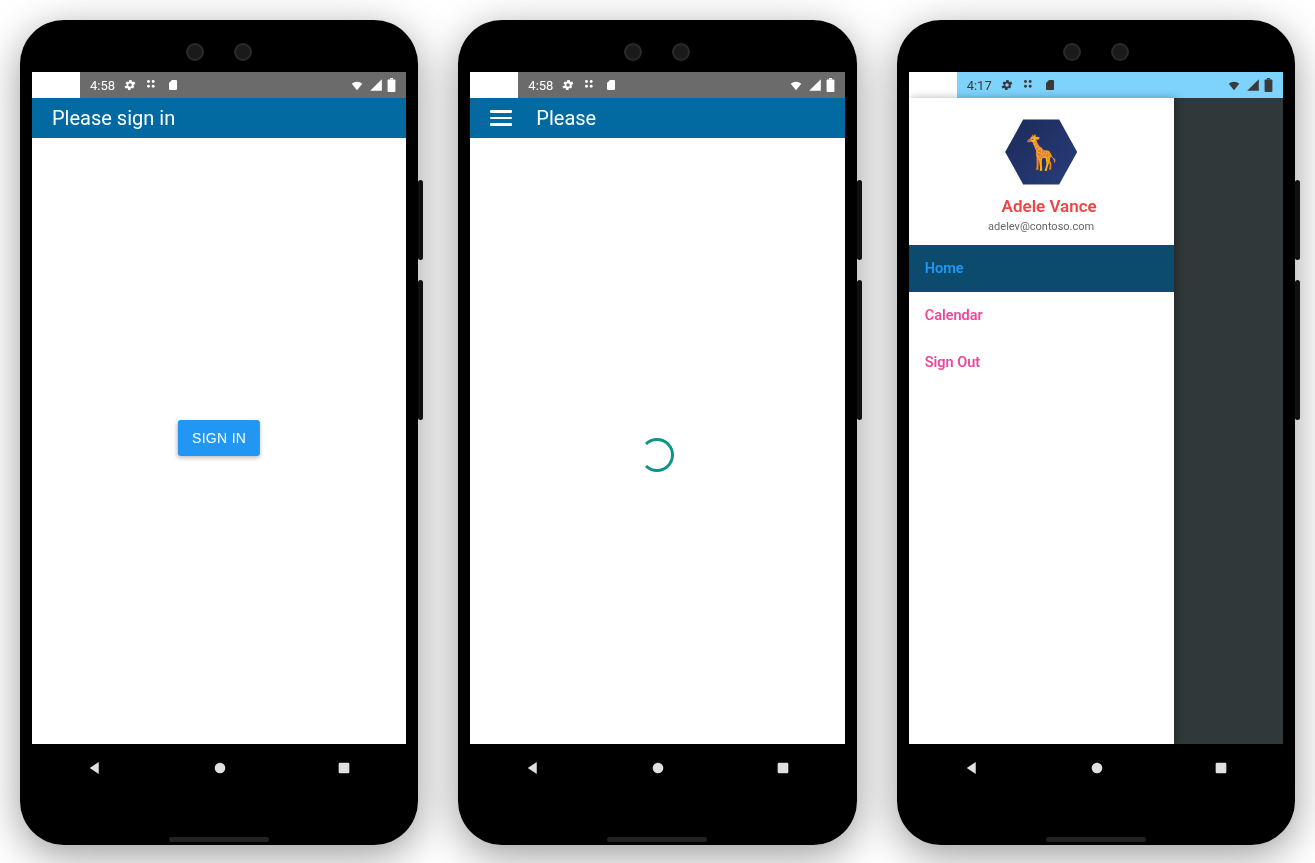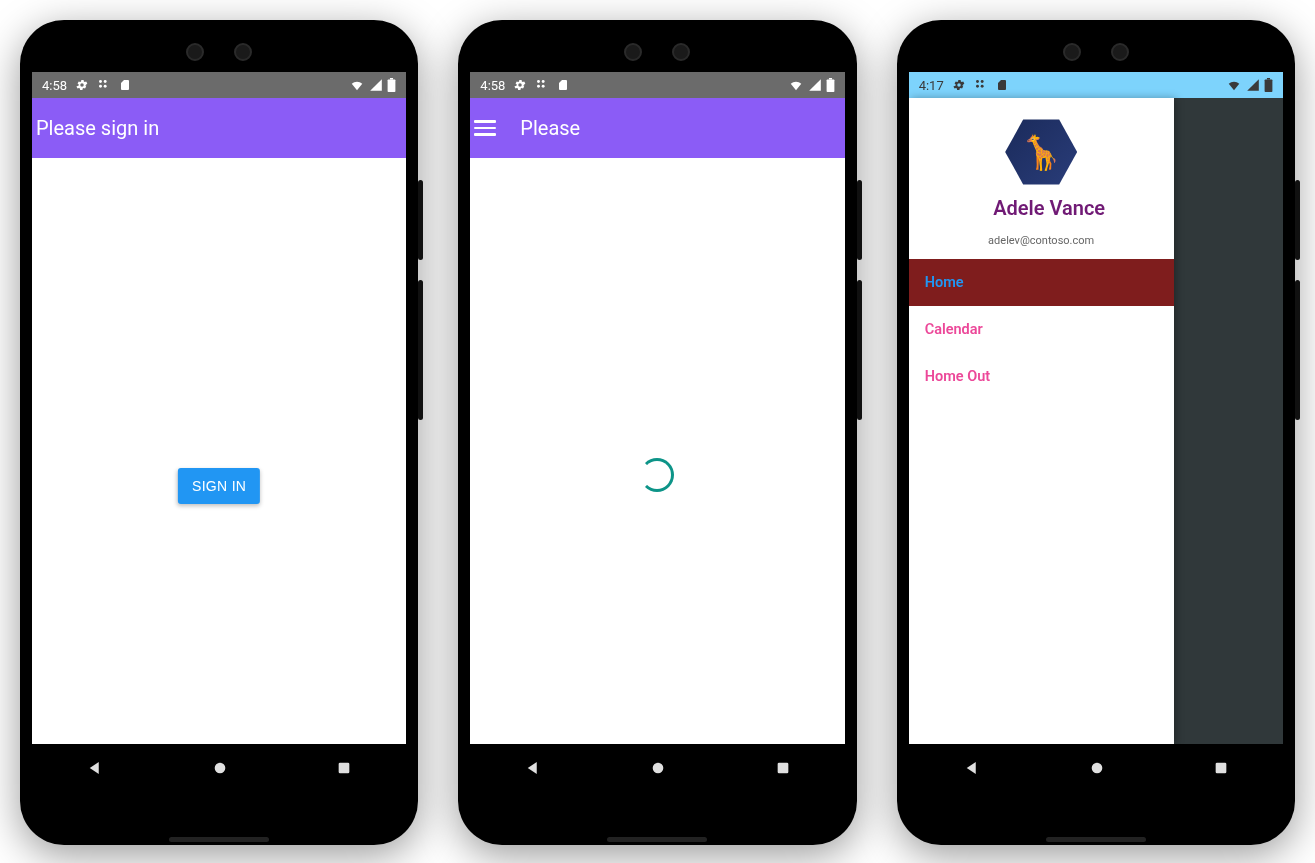--- a/index.html
+++ b/index.html
@@ -68,33 +68,34 @@
   
   .statusbar{
     background:#6b6b6b;
     color:#fff;
     height:26px;
     display:flex;
     align-items:center;
     padding:0 10px;
     font-size:13px;
     justify-content:space-between;
+    margin-left:48px;
   }
   .sb-left{ display:flex; align-items:center; gap:8px;}
   .sb-right{ display:flex; align-items:center; gap:4px;}
   .sb-right svg{ display:block;}
 
   
   .appbar{
-    background:#8b5cf6;
+    background:#0369a1;
     color:#fff;
-    height:60px;
-    display:flex;
-    align-items:center;
-    padding:0 4px;
+    height:40px;
+    display:flex;
+    align-items:center;
+    padding:0 20px;
     gap:24px;
     font-size:20px;
   }
   .hamburger{
     width:22px;
     display:flex;
     flex-direction:column;
     gap:4px;
     cursor:pointer;
   }
@@ -107,21 +108,21 @@
   .content{
     flex:1;
     background:#fff;
     position:relative;
   }
 
   
   .signin-btn{
     position:absolute;
     left:50%;
-    top:310px;
+    top:282px;
     transform:translateX(-50%);
     background:#2196f3;
     color:#fff;
     border:none;
     padding:10px 14px;
     font-size:14px;
     letter-spacing:.3px;
     border-radius:3px;
     box-shadow:0 2px 4px rgba(0,0,0,.25);
     cursor:pointer;
@@ -193,38 +194,38 @@
     display:flex;
     align-items:center;
     justify-content:center;
   }
   .giraffe{
     font-size:34px;
     line-height:1;
   }
   .user-name{
     font-weight:600;
-    font-size:20px;
-    color:#701a75;
+    font-size:17px;
+    color:#ef4444;
     padding-left:16px;
   }
   .user-email{
     font-size:11px;
     color:#666;
-    margin-top:14px;
+    margin-top:4px;
   }
   .drawer-item{
     padding:15px 16px;
     font-size:14.5px;
     font-weight:600;
     color:#ec4899;
     cursor:pointer;
   }
   .drawer-item.active{
-    background:#7f1d1d;
+    background:#0c4a6e;
     color:#2196f3;
   }
 
   
   .statusbar.light{
     background:#7dd3fc;
     color:#3a3a3a;
   }
   .statusbar.light svg path, .statusbar.light svg polygon, .statusbar.light svg rect{ fill:#3a3a3a;}
 
@@ -396,21 +397,21 @@
           <div class="avatar">
             <div class="hexagon">
                 <span class="giraffe">🦒</span>
               </div>
           </div>
           <div class="user-name">Adele Vance</div>
           <div class="user-email">adelev@contoso.com</div>
         </div>
         <div class="drawer-item active">Home</div>
         <div class="drawer-item">Calendar</div>
-        <div class="drawer-item">Home Out</div>
+        <div class="drawer-item">Sign Out</div>
       </div>
     </div>
 
     <div class="navbar">
       <svg class="nav-icon" width="18" height="18" viewBox="0 0 24 24" fill="#e0e0e0">
           <path d="M17 4l-12 8 12 8z"></path>
         </svg>
       <svg class="nav-icon" width="16" height="16" viewBox="0 0 24 24" fill="#e0e0e0">
           <circle cx="12" cy="12" r="8"></circle>
         </svg>

